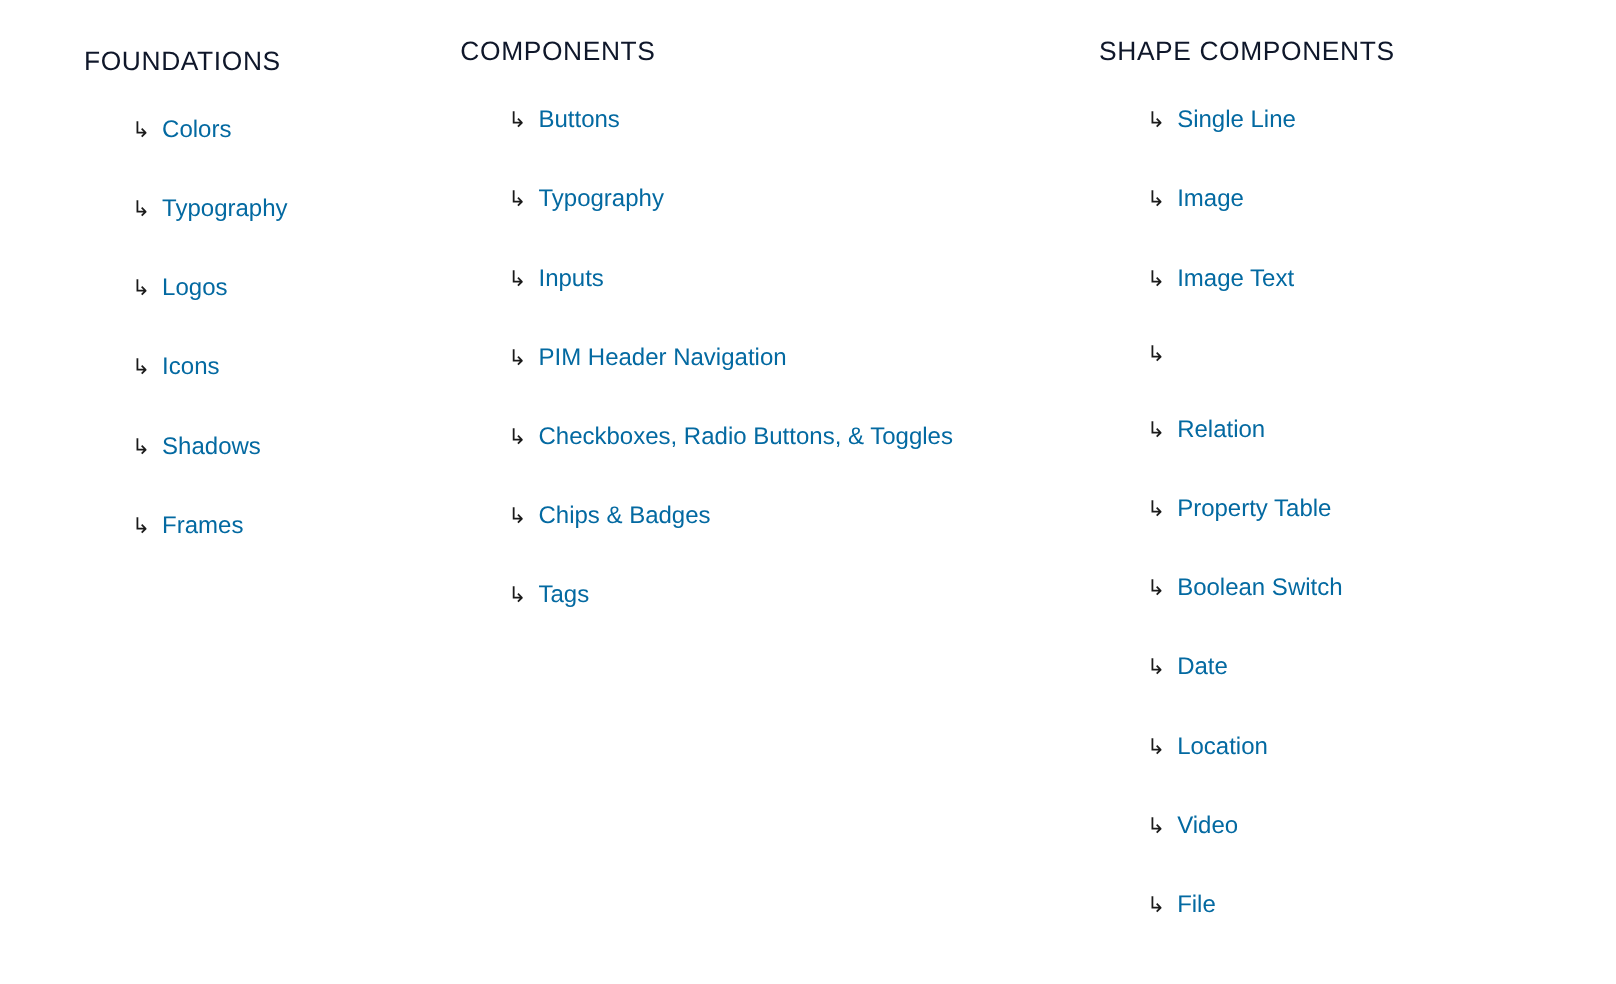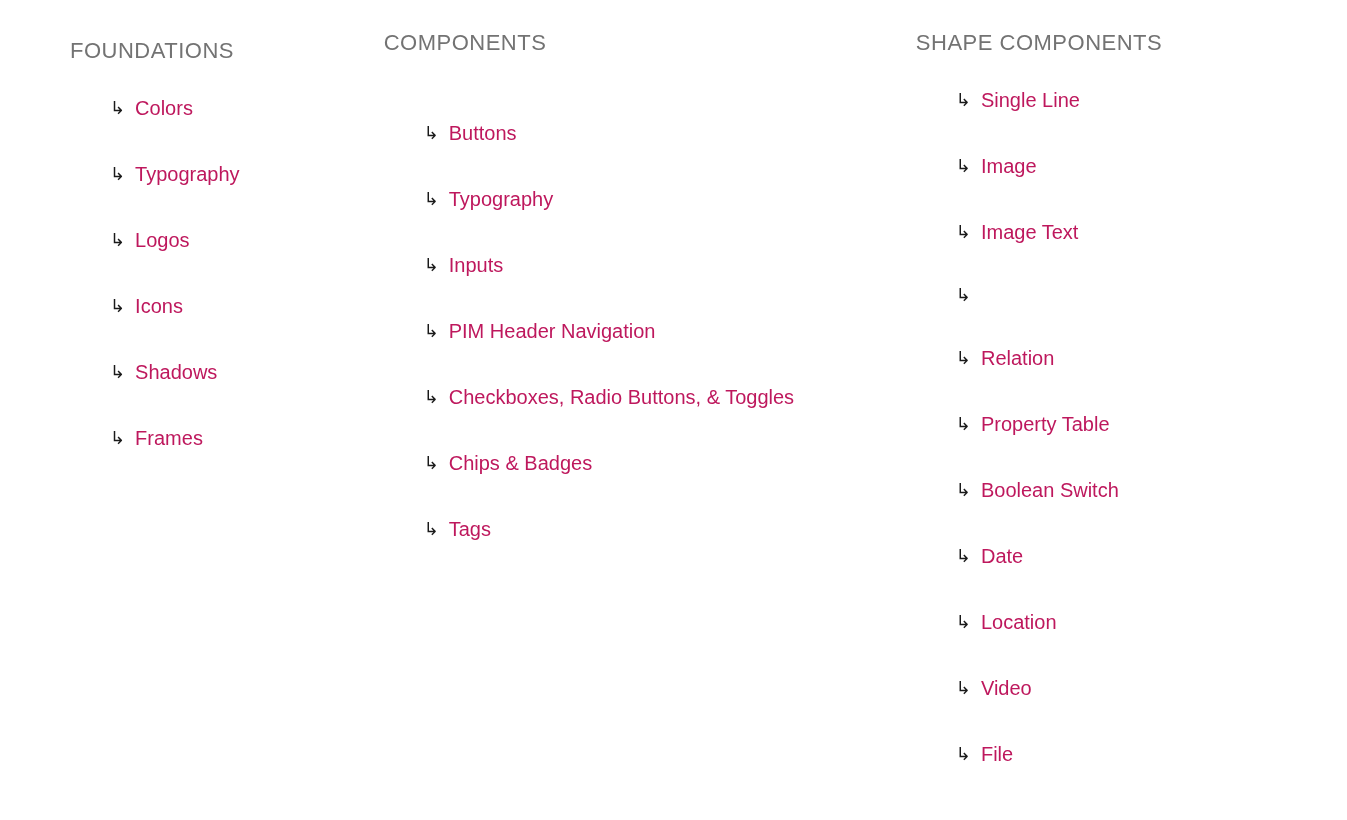--- a/index.html
+++ b/index.html
@@ -22,31 +22,30 @@
     .column {
       display: flex;
       flex-direction: column;
     }
     .col-foundations {
       width: 330px;
       padding-top: 8px;
     }
     .col-components {
       width: 560px;
-      gap: 33px;
     }
     .col-shape {
       width: 380px;
       justify-content: center;
     }
     .section-title {
       font-size: 22px;
       font-weight: 400;
       letter-spacing: 0.5px;
-      color: #737373;
+      color: #0f172a;
       margin-bottom: 32px;
     }
     .items {
       display: flex;
       flex-direction: column;
       gap: 42px;
       padding-left: 40px;
     }
     .item {
       display: flex;
@@ -55,21 +54,21 @@
       cursor: pointer;
     }
     .arrow-icon {
       font-size: 18px;
       color: #1a1a1a;
       line-height: 1;
     }
     .item-label {
       font-size: 20px;
       font-weight: 400;
-      color: #be185d;
+      color: #0369a1;
       line-height: 1.2;
     }
   </style>
 </head>
 <body>
 
 <div class="columns">
 
   <div class="column col-foundations">
     <h2 class="section-title">FOUNDATIONS</h2>

